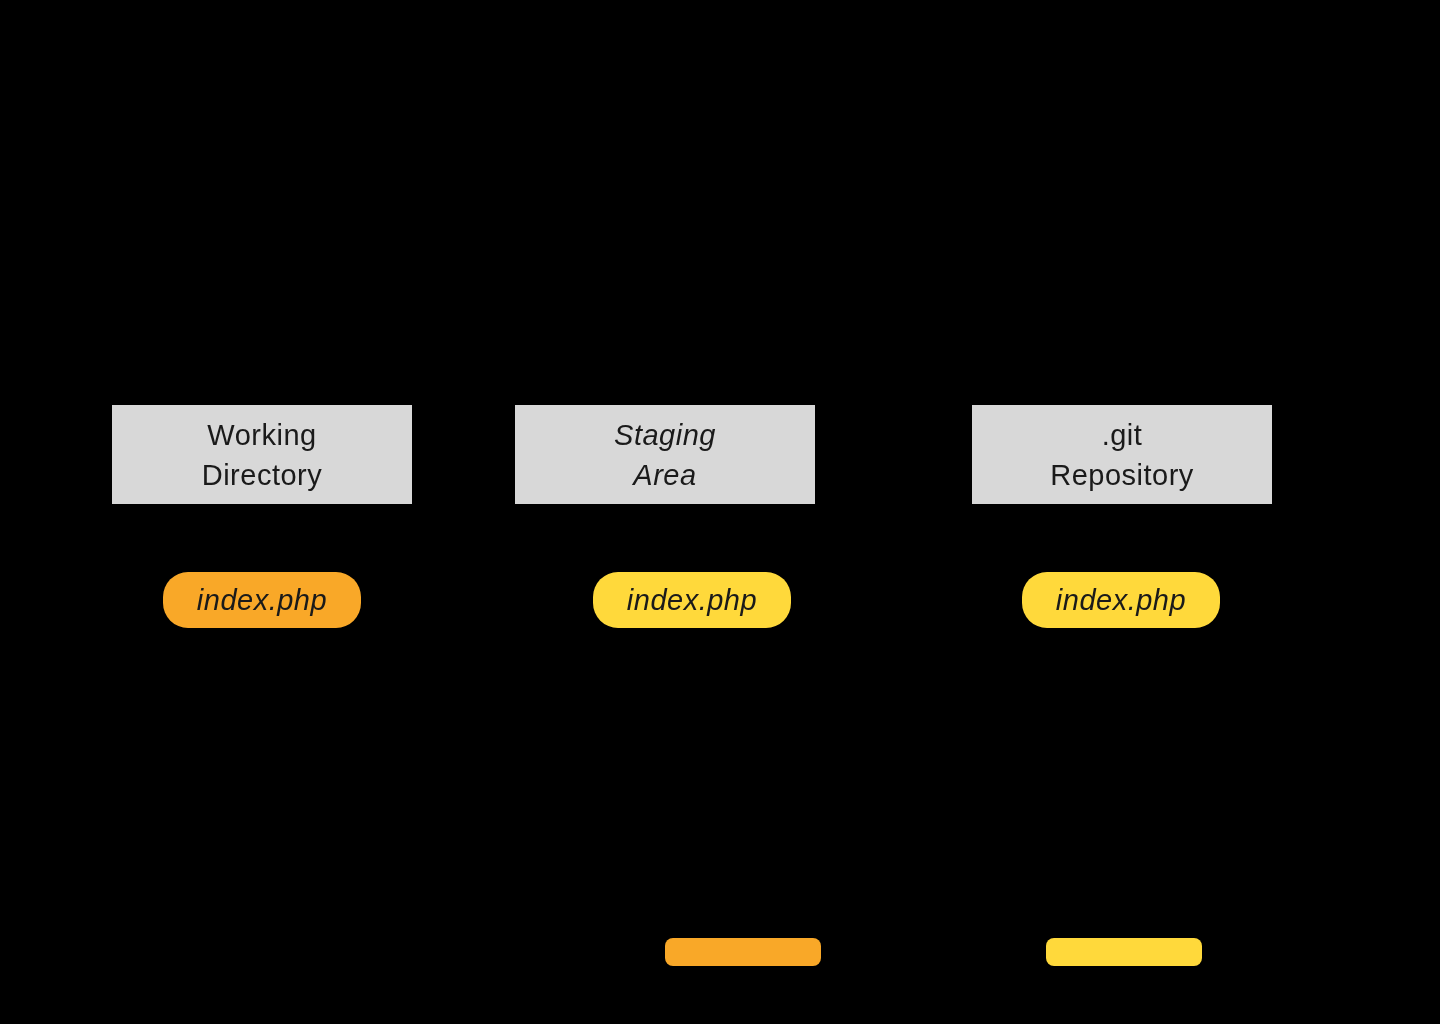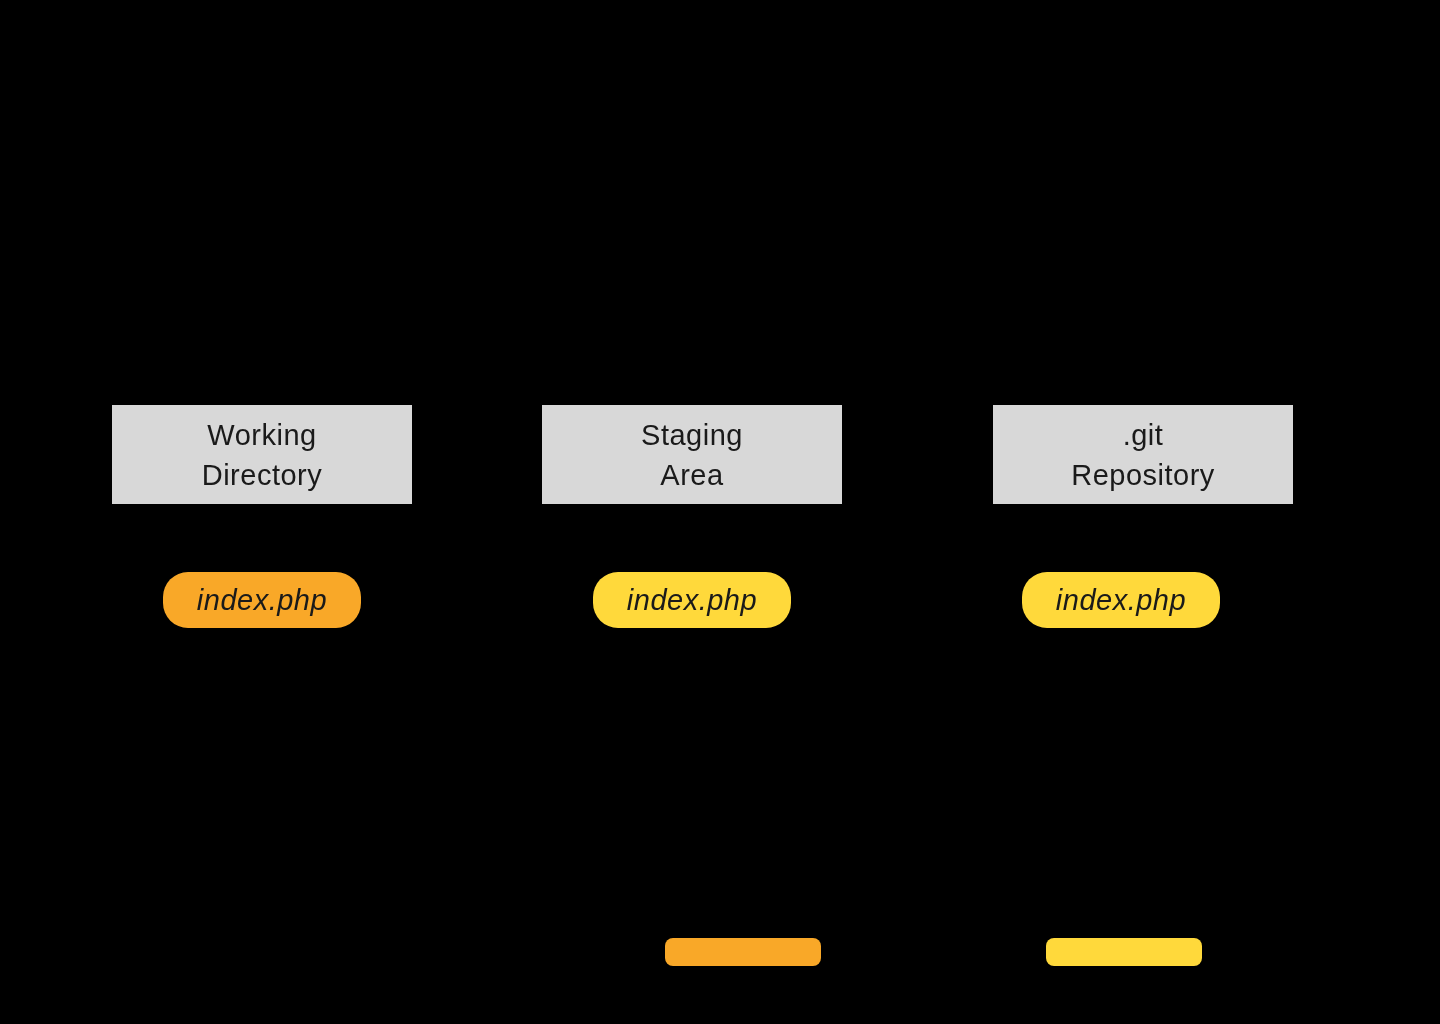--- a/index.html
+++ b/index.html
@@ -26,22 +26,22 @@
     align-items: center;
     justify-content: center;
     text-align: center;
     font-size: 29px;
     font-weight: 500;
     line-height: 40px;
     white-space: pre-line;
     letter-spacing: 0.5px;
   }
   .header-box.col-1 { left: 112px; }
-  .header-box.col-2 { left: 542px; }
-  .header-box.col-3 { left: 972px; margin-left: 21px; }
+  .header-box.col-2 { left: 515px; font-style: italic; }
+  .header-box.col-3 { left: 972px; }
 
   .file-pill {
     position: absolute;
     top: 572px;
     width: 198px;
     height: 56px;
     border-radius: 25px;
     color: #1A1A1A;
     display: flex;
     align-items: center;

